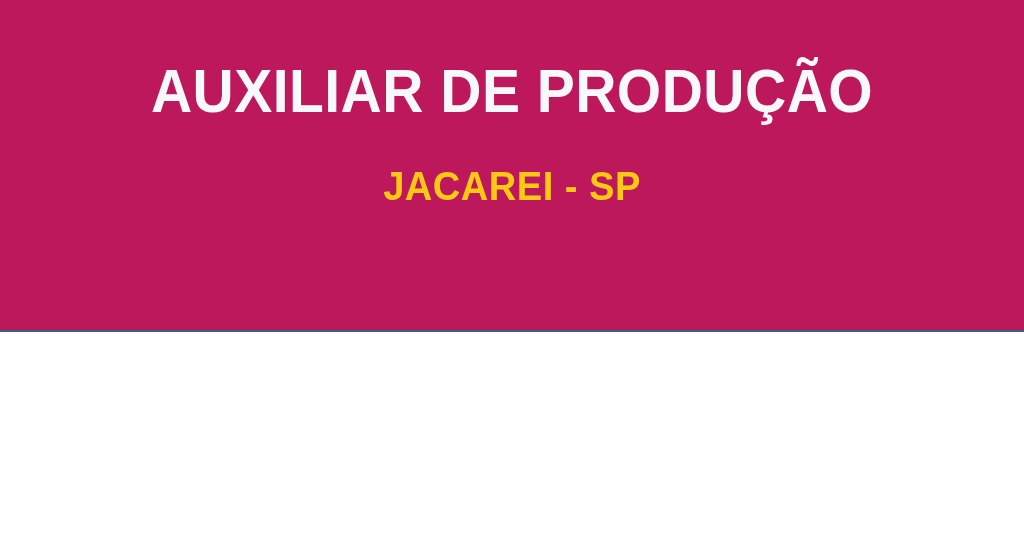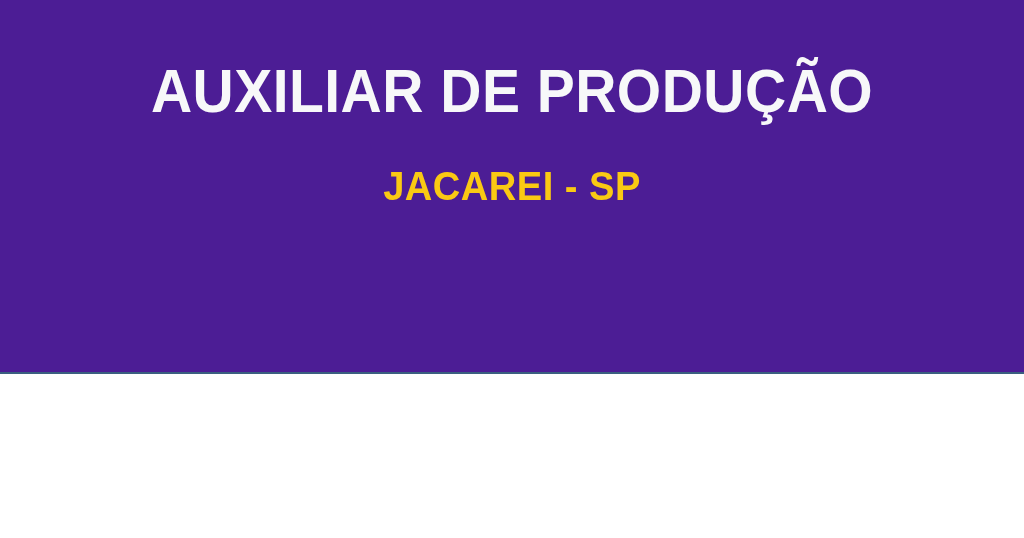--- a/index.html
+++ b/index.html
@@ -15,22 +15,22 @@
     width:1024px;
     height:538px;
     background:#ffffff;
   }
 
   
   .banner {
     position:absolute;
     left:0; top:0;
     width:1024px;
-    height:374px;
-    background:#4c1d95;
+    height:332px;
+    background:#be185d;
     border-bottom:2px solid #3a5f80;
   }
   .job-title {
     position:absolute;
     left:0; top:57px;
     width:1024px;
     text-align:center;
     color:#f7f8f9;
     font-family:"Liberation Sans Narrow","Liberation Sans",sans-serif;
     font-weight:bold;

